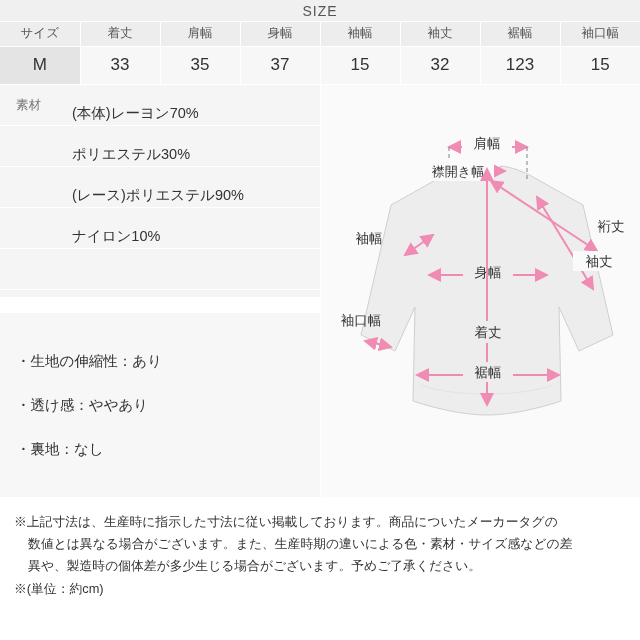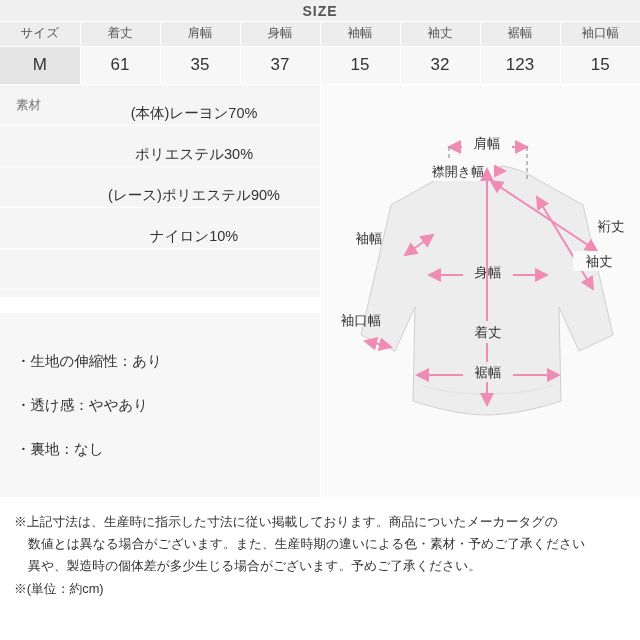--- a/index.html
+++ b/index.html
@@ -22,21 +22,20 @@
     background: #f0f0f0;
     border-bottom: 1px solid #ffffff;
     display: flex;
     align-items: center;
     justify-content: center;
   }
   .title-bar .title-text {
     font-size: 14px;
     letter-spacing: 1px;
     color: #555555;
-    font-weight: bold;
   }
 
   
   table.size-table {
     width: 640px;
     border-collapse: collapse;
     table-layout: fixed;
   }
   table.size-table th,
   table.size-table td {
@@ -90,21 +89,20 @@
     height: 212px;
     position: relative;
     background:
       repeating-linear-gradient(
         to bottom,
         #f5f5f5 0px,
         #f5f5f5 40px,
         #ffffff 40px,
         #ffffff 41px
       );
-    text-align: center;
   }
   .material-label {
     position: absolute;
     left: 16px; top: 12px;
     font-size: 12.5px;
     color: #777777;
   }
   .material-lines {
     position: absolute;
     left: 66px; top: 8px;
@@ -176,21 +174,21 @@
         <th>身幅</th>
         <th>袖幅</th>
         <th>袖丈</th>
         <th>裾幅</th>
         <th>袖口幅</th>
       </tr>
     </thead>
     <tbody>
       <tr>
         <td class="size-label">M</td>
-        <td>61</td>
+        <td>33</td>
         <td>35</td>
         <td>37</td>
         <td>15</td>
         <td>32</td>
         <td>123</td>
         <td>15</td>
       </tr>
     </tbody>
   </table>
 
@@ -287,18 +285,18 @@
           <rect x="142" y="277" width="50" height="20" fill="#ededed"></rect>
           <text x="167" y="292" text-anchor="middle" font-size="13.5" fill="#333" font-family="Liberation Sans, sans-serif">裾幅</text>
         </svg>
       </div>
     </div>
 
   </div>
 
   <div class="notes">
     <p>※上記寸法は、生産時に指示した寸法に従い掲載しております。商品についたメーカータグの</p>
-    <p class="indent">数値とは異なる場合がございます。また、生産時期の違いによる色・素材・予めご了承ください</p>
+    <p class="indent">数値とは異なる場合がございます。また、生産時期の違いによる色・素材・サイズ感などの差</p>
     <p class="indent">異や、製造時の個体差が多少生じる場合がございます。予めご了承ください。</p>
     <p class="unit">※(単位：約cm)</p>
   </div>
 
 </div>
 
 </body></html>

